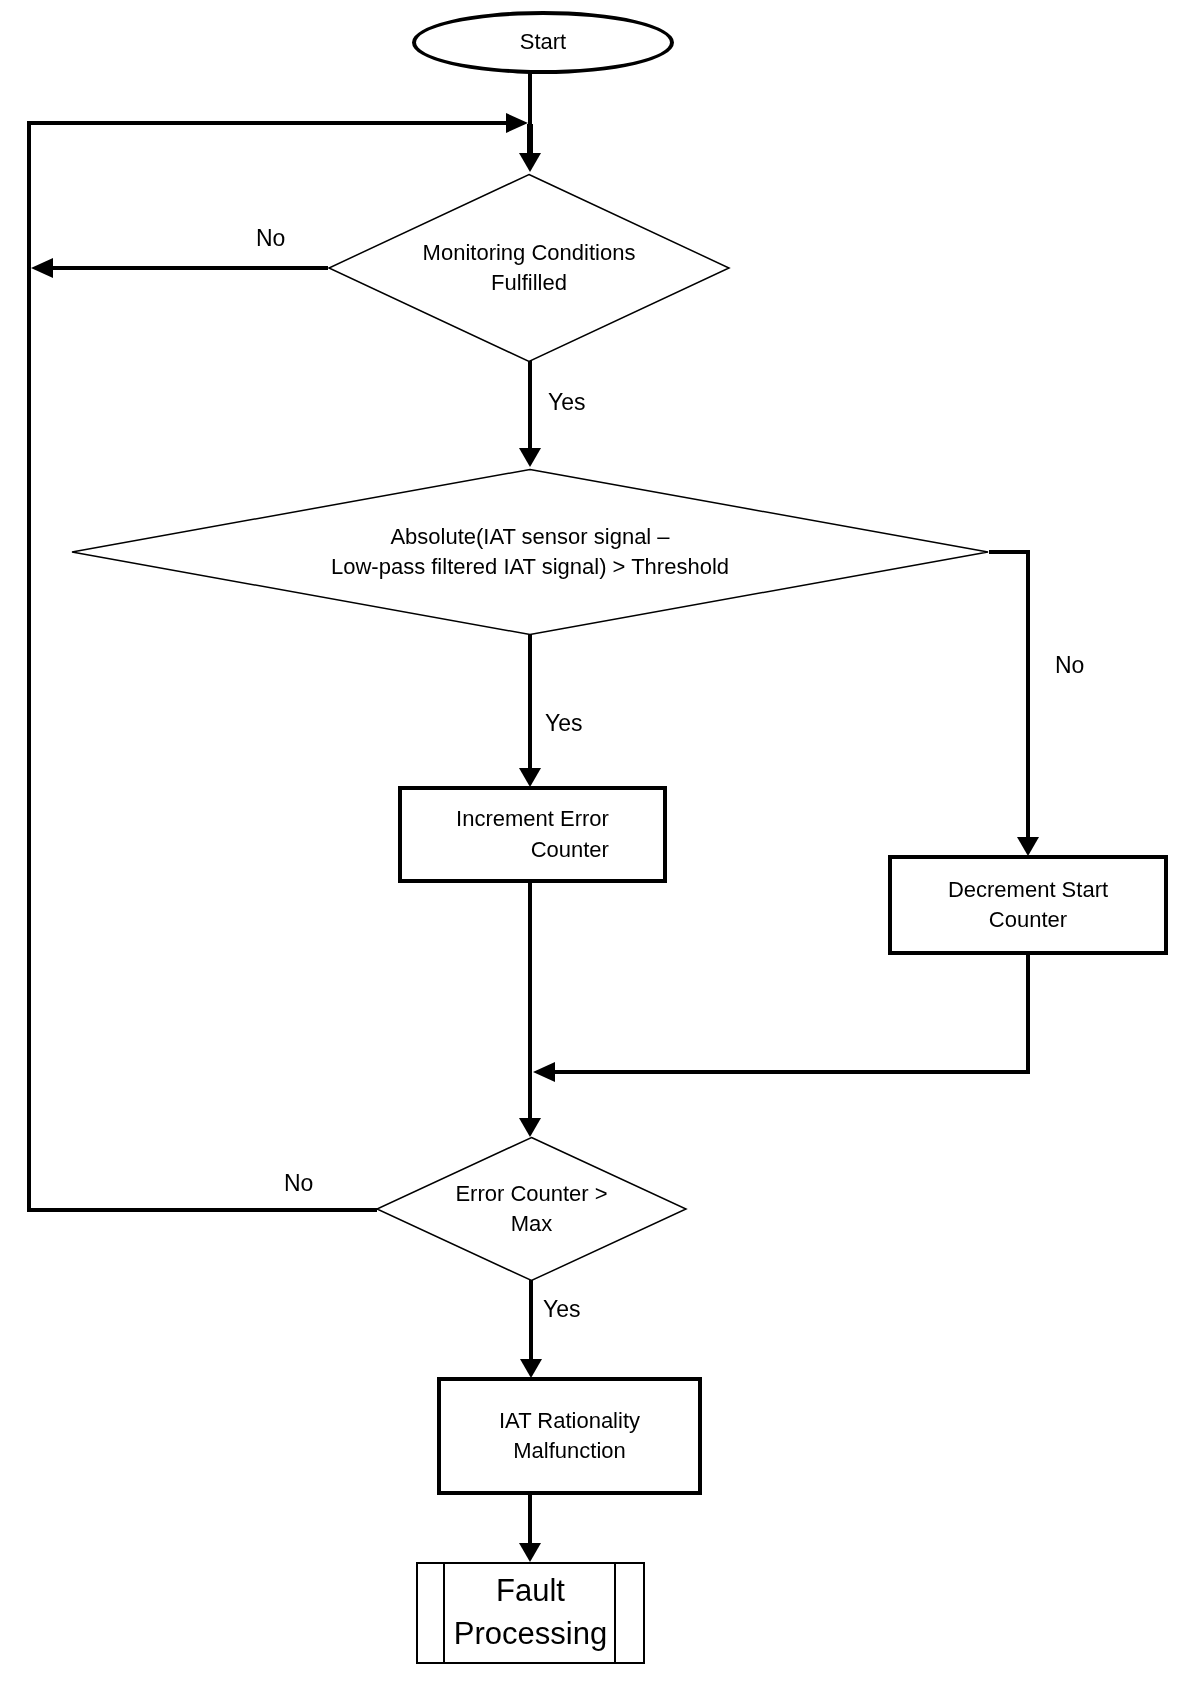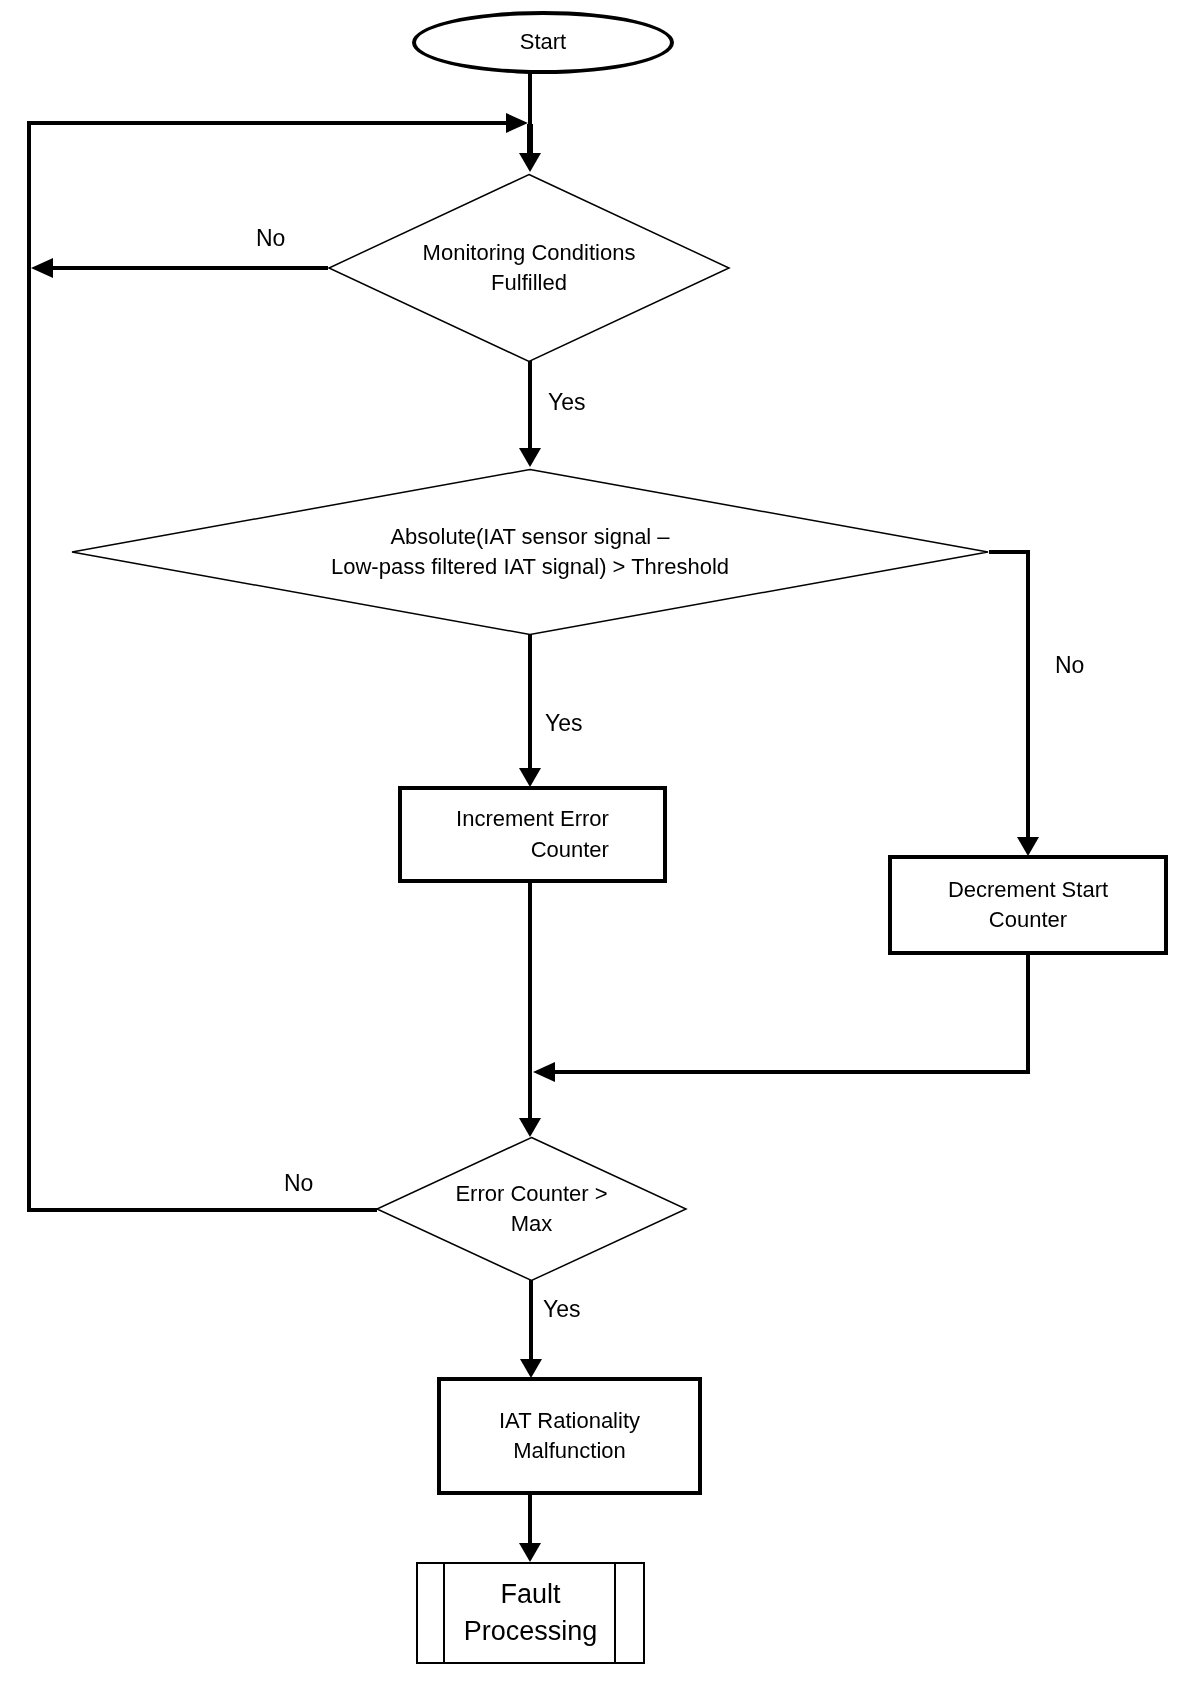--- a/index.html
+++ b/index.html
@@ -185,21 +185,21 @@
   </div>
 
   <div class="node process" style="left:397px; top:1377px; width:265px; height:118px;margin-left:40px;">
     <span class="node-label">IAT Rationality
 Malfunction</span>
   </div>
 
   <div class="node predefined" style="left:416px; top:1562px; width:229px; height:102px;">
     <div class="sidebar" style="left:25px;"></div>
     <div class="sidebar" style="right:27px;"></div>
-    <span class="node-label" style="font-size:27px;">Fault
+    <span class="node-label" style="font-size:31px;">Fault
 Processing</span>
   </div>
 
   <div class="edge-label" style="left:254px; top:226px;">No</div>
   <div class="edge-label" style="left:546px; top:390px;">Yes</div>
   <div class="edge-label" style="left:543px; top:711px;">Yes</div>
   <div class="edge-label" style="left:1053px; top:653px;">No</div>
   <div class="edge-label" style="left:282px; top:1171px;">No</div>
   <div class="edge-label" style="left:541px; top:1297px;">Yes</div>
 

